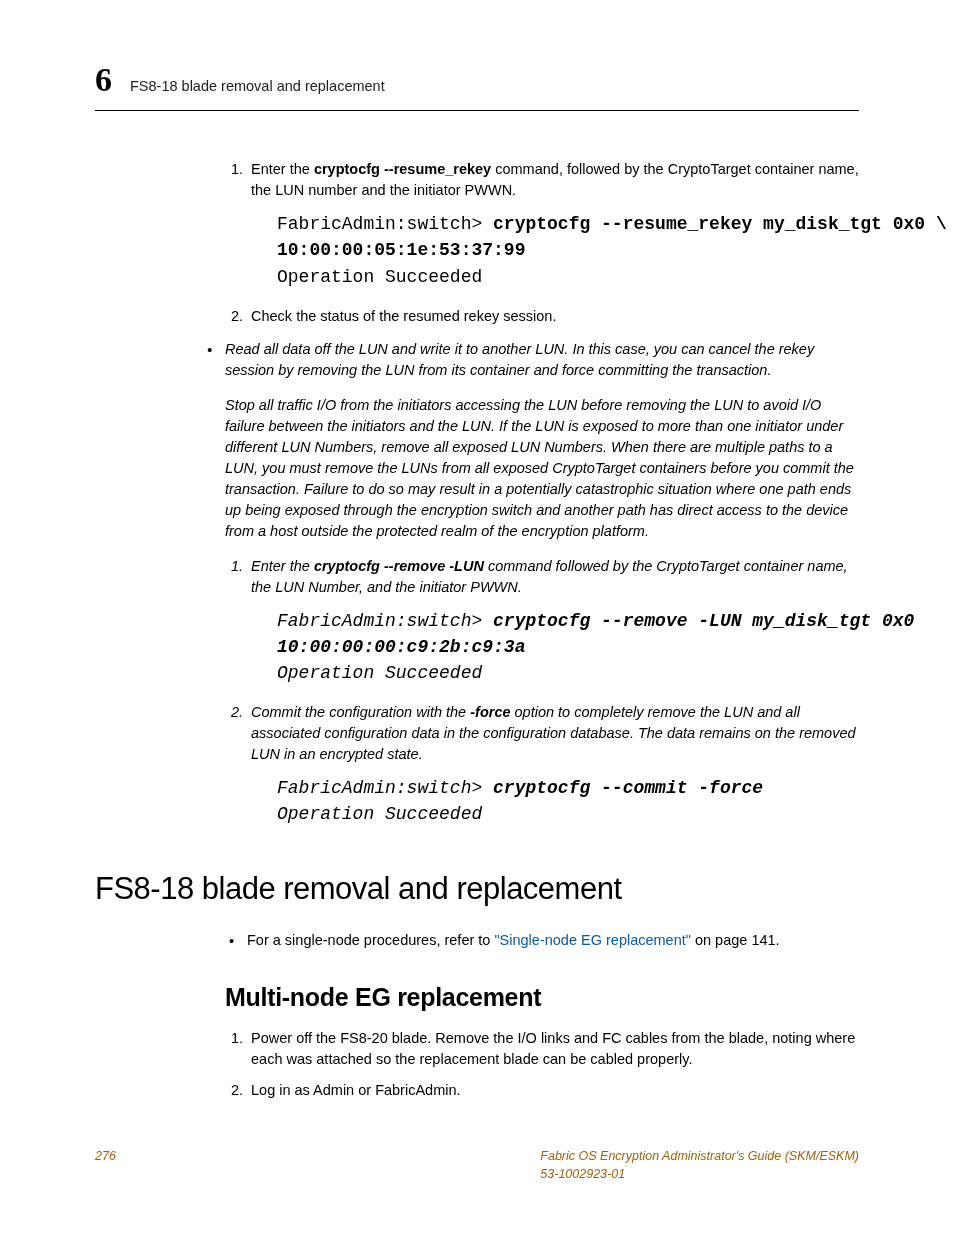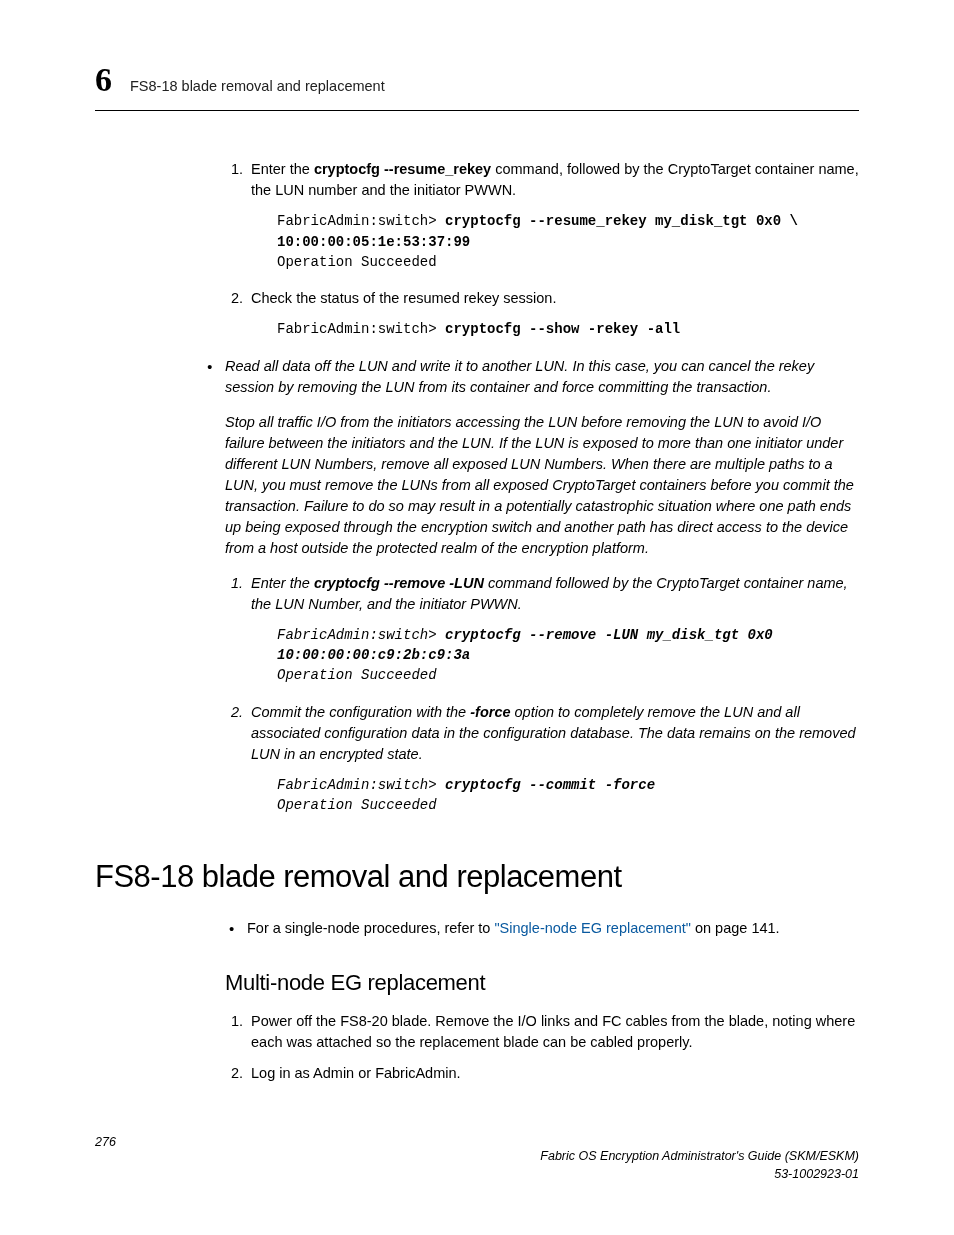--- a/index.html
+++ b/index.html
@@ -60,60 +60,60 @@
   }
   ul.bulleted > li::before {
     content: "•";
     position: absolute;
     left: 4px;
     top: 0;
     font-size: 15px;
   }
   pre.code {
     font-family: "Courier New", Courier, monospace;
-    font-size: 14px;
+    font-size: 18px;
     white-space: pre;
     margin: 10px 0 16px 26px;
     line-height: 1.45;
   }
   pre.code .b { font-weight: bold; }
   .b { font-weight: bold; }
   h1.section {
     font-family: Arial, Helvetica, sans-serif;
     font-weight: normal;
     font-size: 31px;
     margin: 40px 0 18px -130px;
     letter-spacing: -0.5px;
   }
   h2.subsection {
     font-family: Arial, Helvetica, sans-serif;
-    font-weight: normal;
-    font-size: 22px;
+    font-weight: bold;
+    font-size: 25px;
     margin: 28px 0 12px 0;
     letter-spacing: -0.3px;
   }
   p.body {
     margin: 0 0 14px 0;
   }
   a.xref {
     color: #0a5aa0;
     text-decoration: none;
   }
   .footer {
     position: absolute;
     left: 95px;
     right: 95px;
     bottom: 52px;
     font-size: 12.5px;
     font-style: italic;
-    color: #000000;
+    color: #a16207;
     display: flex;
     justify-content: space-between;
   }
-  .footer .right { text-align: right; margin-top: 14px; }
+  .footer .right { text-align: left; }
 </style>
 </head>
 <body>
 
 <div class="page">
 
   <div class="running-head">
     <span class="chapnum">6</span>
     <span class="headtext">FS8-18 blade removal and replacement</span>
   </div>
@@ -122,21 +122,20 @@
 
     <ol class="numbered">
       <li>
         <span>Enter the </span><span class="b">cryptocfg --resume_rekey</span><span> command, followed by the CryptoTarget container name, the LUN number and the initiator PWWN.</span>
 <pre class="code"><span>FabricAdmin:switch&gt; </span><span class="b">cryptocfg --resume_rekey my_disk_tgt 0x0 \</span>
 <span class="b">10:00:00:05:1e:53:37:99</span>
 <span>Operation Succeeded</span></pre>
       </li>
       <li>
         <span>Check the status of the resumed rekey session.</span>
-<pre class="code"><span>FabricAdmin:switch&gt; </span><span class="b">cryptocfg --show -rekey -all</span></pre>
       </li>
     </ol>
 
     <ul class="bulleted" style="margin-left:-22px;font-style:italic;">
       <li>
         <p class="body">Read all data off the LUN and write it to another LUN. In this case, you can cancel the rekey session by removing the LUN from its container and force committing the transaction.</p>
         <p class="body">Stop all traffic I/O from the initiators accessing the LUN before removing the LUN to avoid I/O failure between the initiators and the LUN. If the LUN is exposed to more than one initiator under different LUN Numbers, remove all exposed LUN Numbers. When there are multiple paths to a LUN, you must remove the LUNs from all exposed CryptoTarget containers before you commit the transaction. Failure to do so may result in a potentially catastrophic situation where one path ends up being exposed through the encryption switch and another path has direct access to the device from a host outside the protected realm of the encryption platform.</p>
 
         <ol class="numbered">
           <li>

